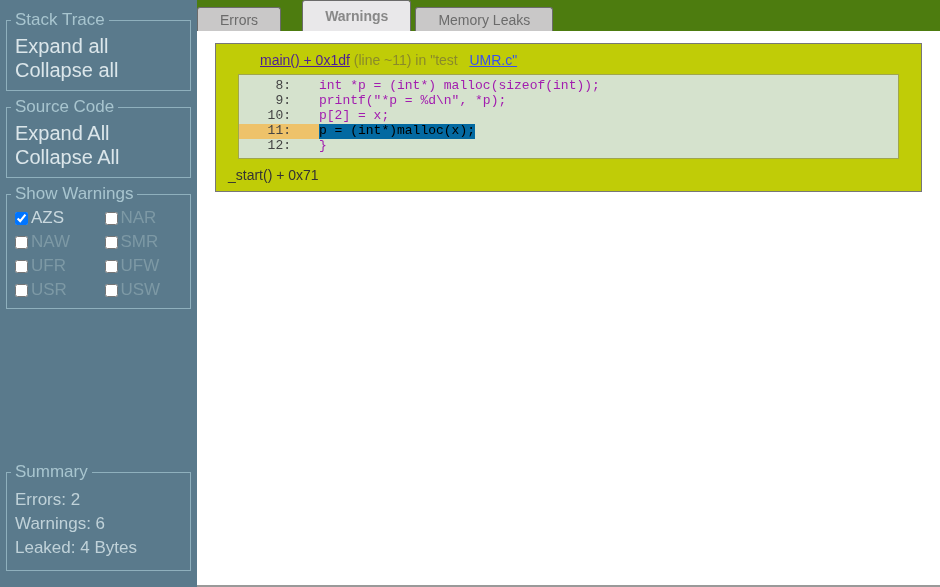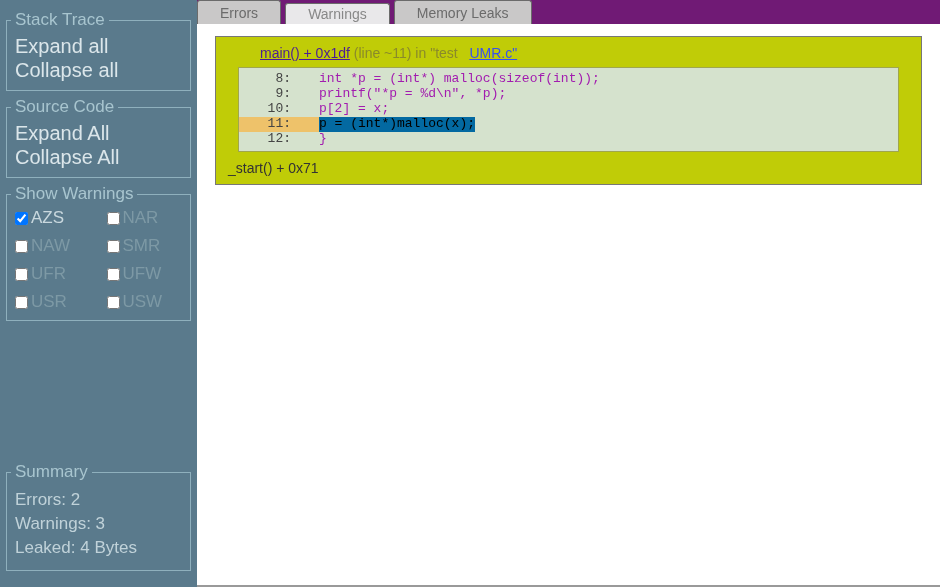--- a/index.html
+++ b/index.html
@@ -35,21 +35,20 @@
     font-size: 20px;
     cursor: pointer;
     display: block;
     line-height: 1.2;
   }
   .warnings-grid {
     display: grid;
     grid-template-columns: 1fr 1fr;
     row-gap: 4px;
     column-gap: 4px;
-    gap: 8px;
   }
   .check-item {
     display: flex;
     align-items: center;
     gap: 3px;
     font-size: 17px;
   }
   .check-item.inactive { color: #7d99a5; }
   .check-item.active { color: #c9d8de; }
   .check-item input[type=checkbox] {
@@ -63,41 +62,42 @@
   }
   .main {
     flex: 1;
     background: #fff;
     display: flex;
     flex-direction: column;
     border-bottom: 2px solid #999;
   }
   .tabs {
     display: flex;
-    background: #701a75;
+    background: #4d7c0f;
     align-items: flex-end;
   }
   .tab {
     padding: 4px 22px;
     font-size: 14px;
     border: 1px solid #6b6b6b;
     border-bottom: none;
     margin-right: 4px;
     cursor: pointer;
     border-radius: 3px 3px 0 0;
     height: 24px;
     display: flex;
     align-items: center;
   }
   .tab.inactive { background: #c9c8c8; color: #6b6b6b; }
   .tab.active {
     background: #e9e8ea;
     color: #888;
-    font-weight: normal;
-    height: 21px;
+    font-weight: bold;
+    height: 31px;
+    margin-left: 17px;
   }
   .content {
     flex: 1;
     padding: 12px 18px 12px 10px;
     overflow: auto;
     background: #fff;
   }
   .warn-header {
     color: #858e0e;
     font-size: 15px;
@@ -192,21 +192,21 @@
           <input type="checkbox" style="">
           <span>USW</span>
         </label>
       </div>
   </fieldset>
 
   <div class="summary-wrap">
     <fieldset>
       <legend>Summary</legend>
       <div class="summary-line">Errors: 2</div>
-      <div class="summary-line">Warnings: 3</div>
+      <div class="summary-line">Warnings: 6</div>
       <div class="summary-line">Leaked: 4 Bytes</div>
     </fieldset>
   </div>
 </div>
 
 <div class="main">
   <div class="tabs">
     <div class="tab inactive">Errors</div>
     <div class="tab active">Warnings</div>
     <div class="tab inactive">Memory Leaks</div>

